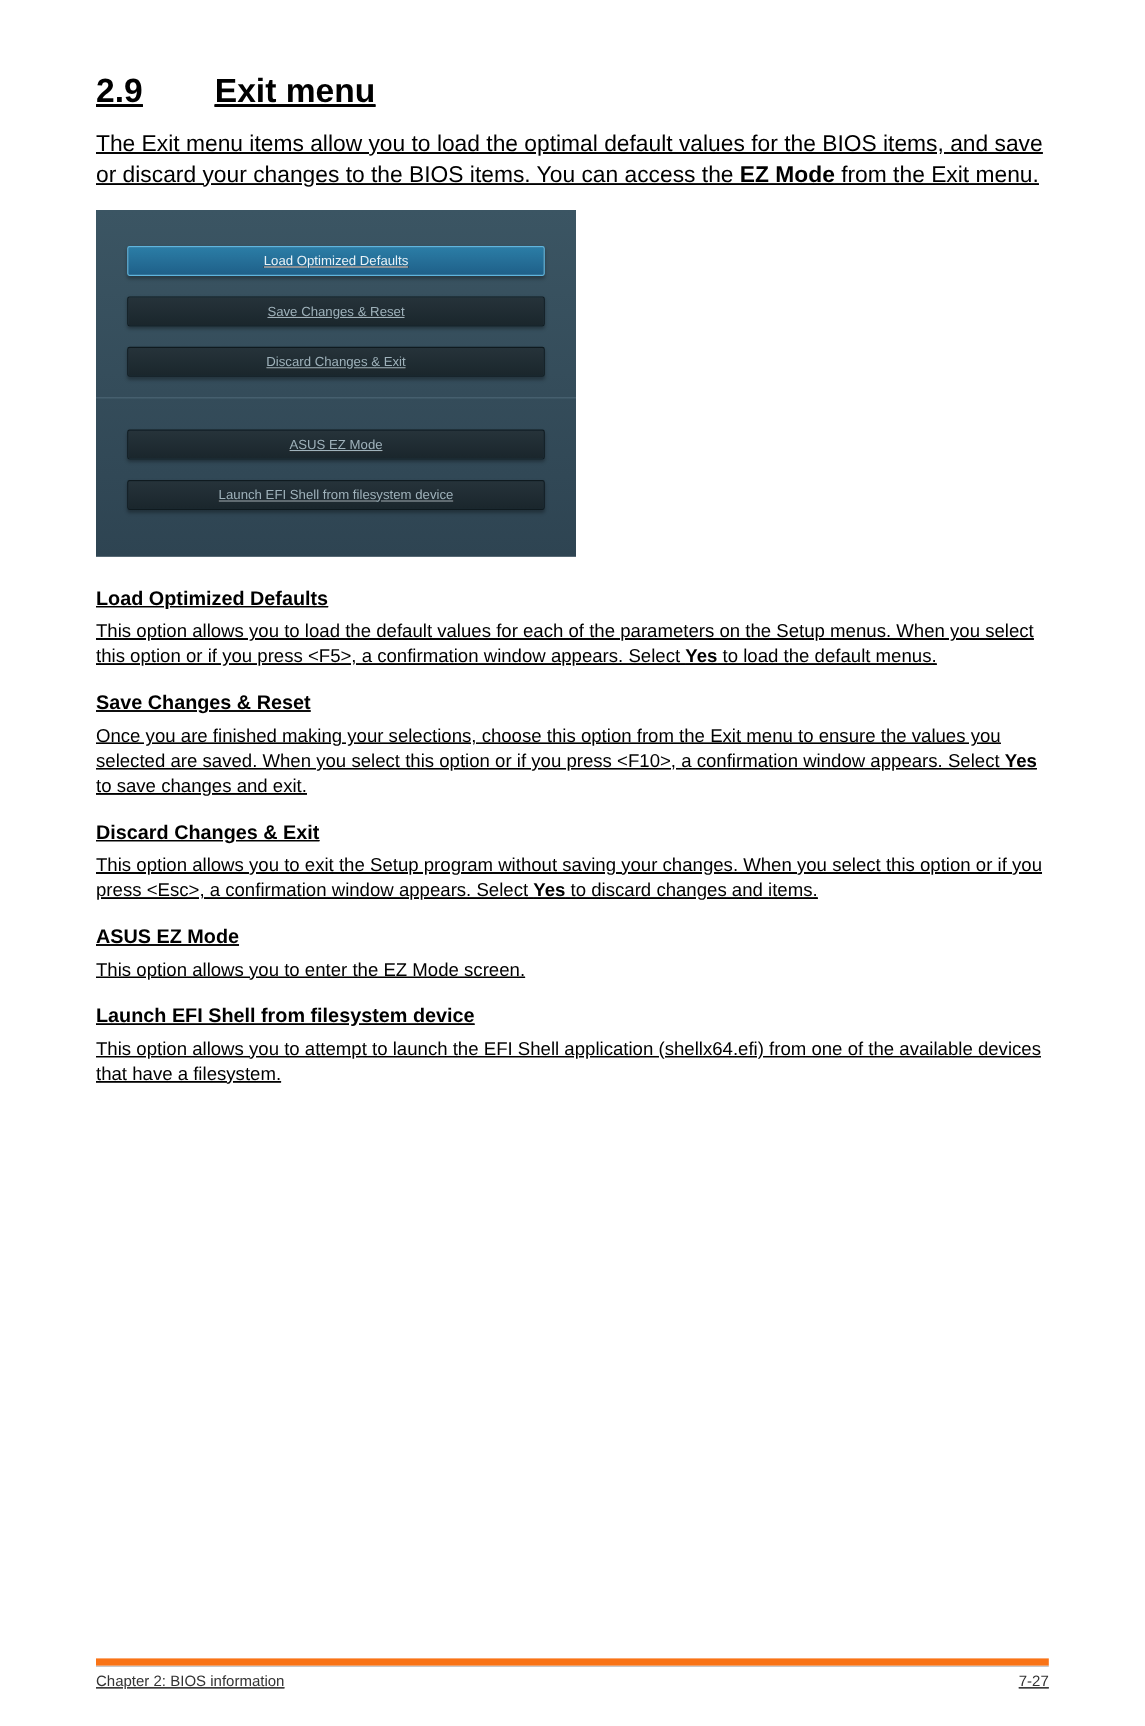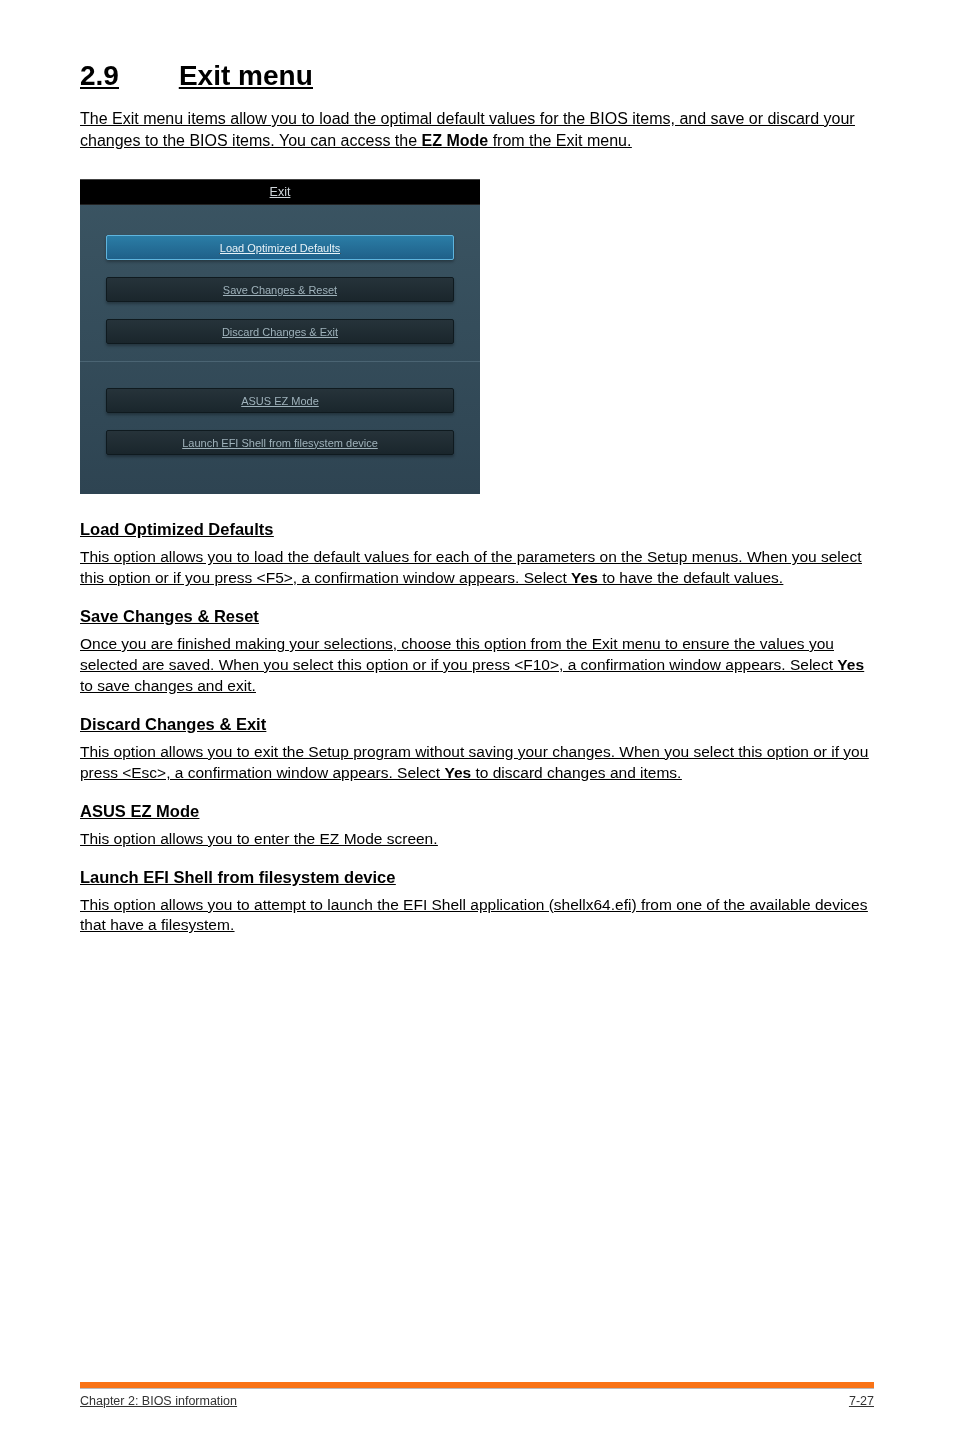--- a/index.html
+++ b/index.html
@@ -20,23 +20,23 @@
     .section-title {
       font-size: 28px;
       font-weight: bold;
       margin-bottom: 16px;
       display: flex;
     }
     .section-num {
       margin-right: 60px;
     }
     .intro-text {
-      font-size: 16px;
+      font-size: 19px;
       line-height: 1.35;
-      margin-bottom: 28px;
+      margin-bottom: 16px;
     }
     .bios-panel {
       width: 400px;
       background: linear-gradient(to bottom, #3b5563 0%, #2e4452 100%);
       padding-bottom: 22px;
       margin-bottom: 26px;
     }
     .bios-header {
       background: #000;
       color: #cfd6da;
@@ -111,21 +111,20 @@
 <div class="section-title">
   <span class="section-num">2.9</span>
   <span>Exit menu</span>
 </div>
 
 <p class="intro-text">
   <span>The Exit menu items allow you to load the optimal default values for the BIOS items, and save or discard your changes to the BIOS items. You can access the </span><b>EZ Mode</b><span> from the Exit menu.</span>
 </p>
 
 <div class="bios-panel">
-  <div class="bios-header">Exit</div>
   <div class="bios-spacer"></div>
 
   <div class="bios-button selected">
     <div class="bios-button-inner">Load Optimized Defaults</div>
   </div>
 
   <div class="bios-button">
     <div class="bios-button-inner">Save Changes &amp; Reset</div>
   </div>
 
@@ -139,21 +138,21 @@
     <div class="bios-button-inner">ASUS EZ Mode</div>
   </div>
 
   <div class="bios-button">
     <div class="bios-button-inner">Launch EFI Shell from filesystem device</div>
   </div>
 </div>
 
 <div class="sub-heading">Load Optimized Defaults</div>
 <p class="sub-text">
-  <span>This option allows you to load the default values for each of the parameters on the Setup menus. When you select this option or if you press &lt;F5&gt;, a confirmation window appears. Select </span><b>Yes</b><span> to have the default values.</span>
+  <span>This option allows you to load the default values for each of the parameters on the Setup menus. When you select this option or if you press &lt;F5&gt;, a confirmation window appears. Select </span><b>Yes</b><span> to load the default menus.</span>
 </p>
 
 <div class="sub-heading">Save Changes &amp; Reset</div>
 <p class="sub-text">
   <span>Once you are finished making your selections, choose this option from the Exit menu to ensure the values you selected are saved. When you select this option or if you press &lt;F10&gt;, a confirmation window appears. Select </span><b>Yes</b><span> to save changes and exit.</span>
 </p>
 
 <div class="sub-heading">Discard Changes &amp; Exit</div>
 <p class="sub-text">
   <span>This option allows you to exit the Setup program without saving your changes. When you select this option or if you press &lt;Esc&gt;, a confirmation window appears. Select </span><b>Yes</b><span> to discard changes and items.</span>

